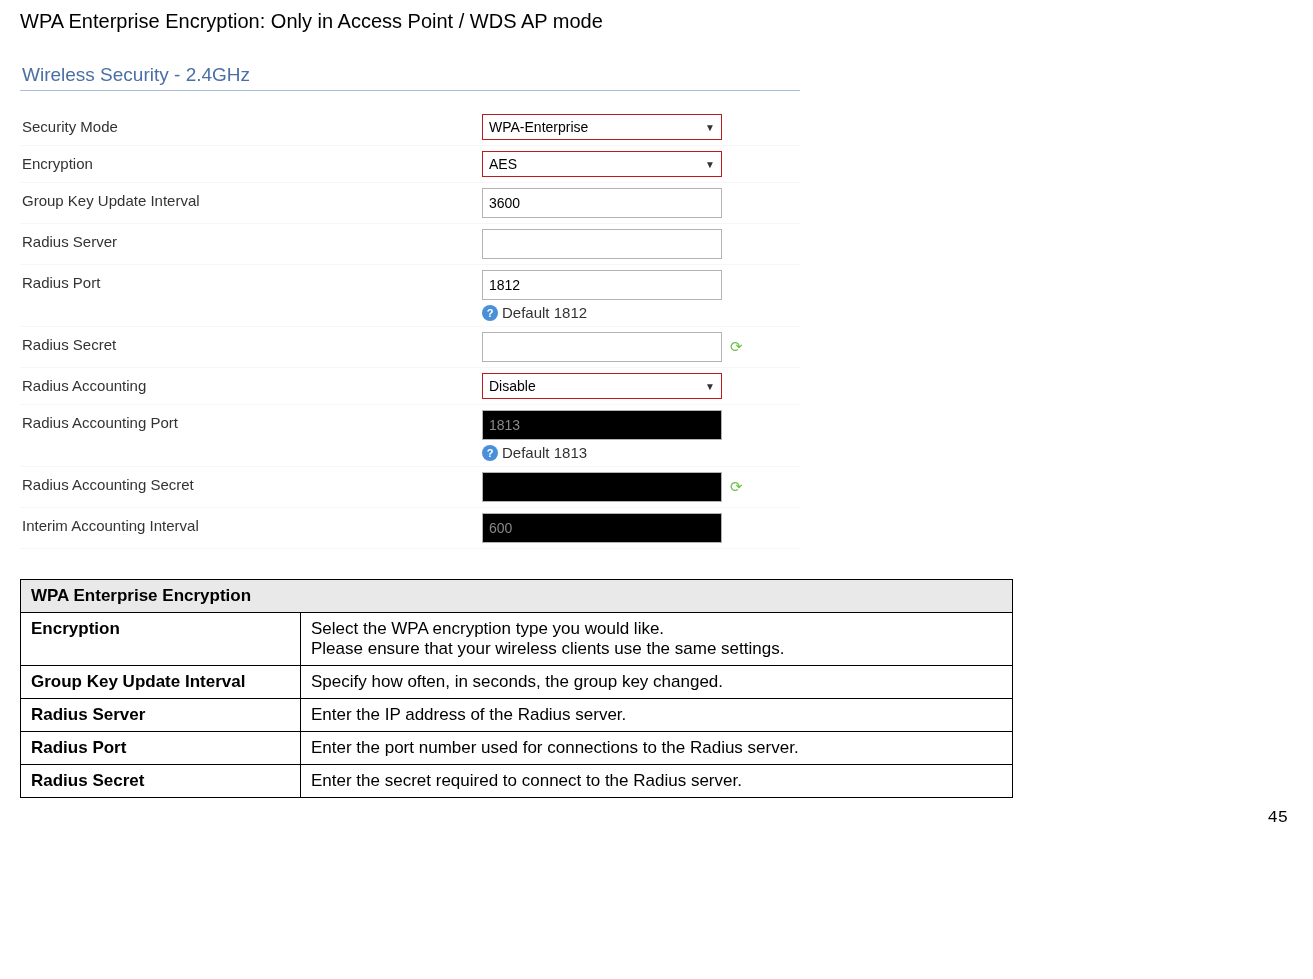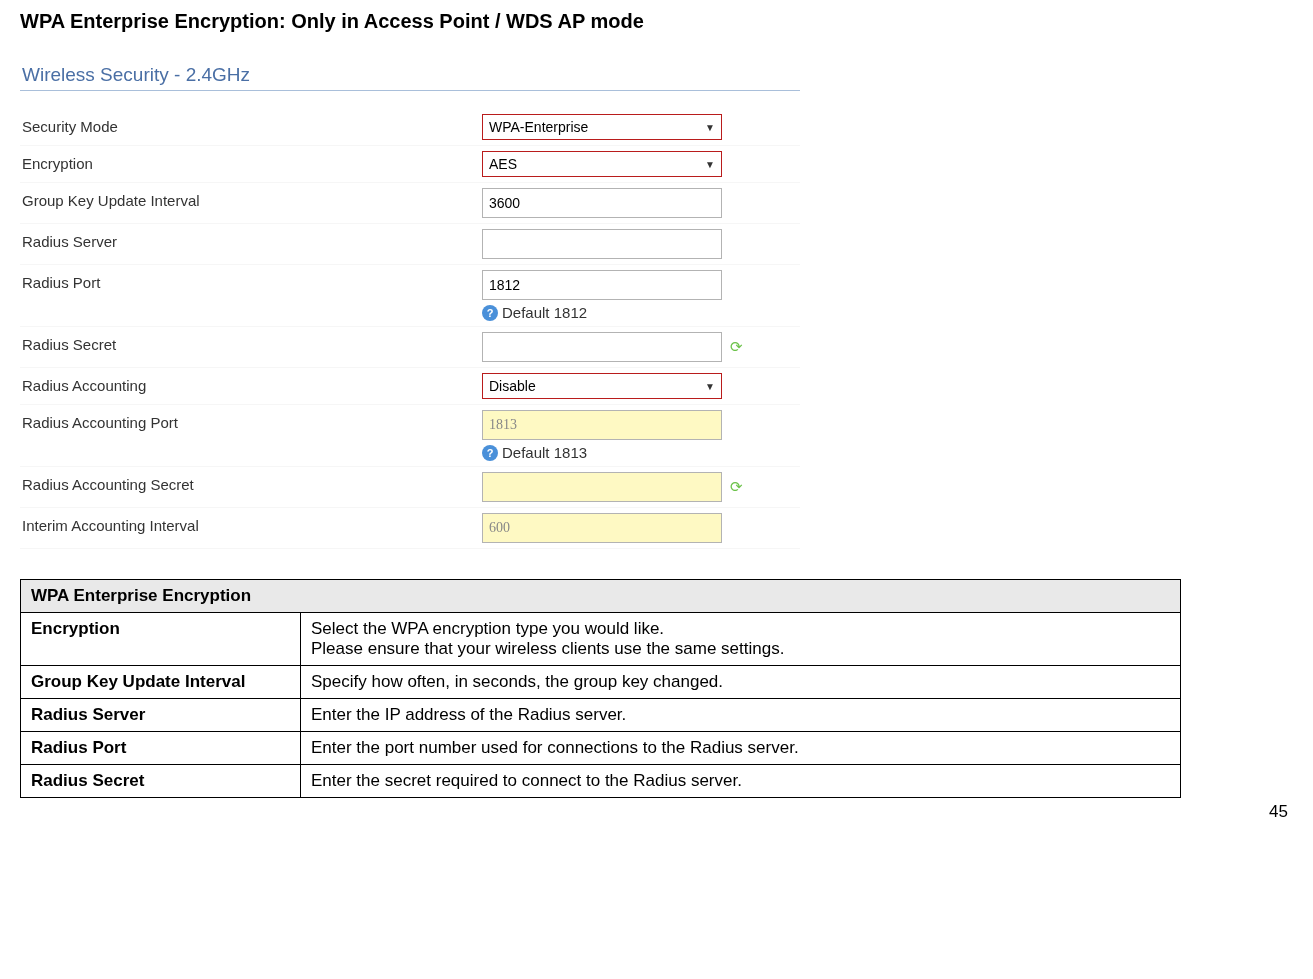--- a/index.html
+++ b/index.html
@@ -9,21 +9,21 @@
     }
     body {
       font-family: "Segoe UI", Tahoma, Geneva, Verdana, sans-serif;
       background: #ffffff;
       width: 1313px;
       padding: 10px 20px;
       color: #000;
       font-size: 14px;
     }
     .page-title {
-      font-weight: bold;
+      font-weight: normal;
       font-size: 20px;
       margin-bottom: 25px;
       color: #000;
     }
     .screenshot {
       border: none;
       width: 780px;
       margin-bottom: 30px;
     }
     .panel-title {
@@ -75,23 +75,22 @@
     }
     .form-input {
       width: 240px;
       height: 26px;
       border: 1px solid #b3b3b3;
       background: #fff;
       font-size: 14px;
       padding: 14px 6px;
     }
     .form-input.disabled {
-      background: #fef9c3;
+      background: #000000;
       color: #888;
-      font-family: Liberation Serif, serif;
     }
     .hint {
       display: flex;
       align-items: center;
       gap: 4px;
       margin-top: 4px;
       font-size: 15px;
       color: #333;
     }
     .hint-q {
@@ -110,21 +109,21 @@
       display: flex;
       align-items: center;
       gap: 8px;
     }
     .refresh-icon {
       color: #6cc24a;
       font-size: 15px;
     }
     
     .desc-table {
-      width: 1161px;
+      width: 993px;
       border-collapse: collapse;
       margin-top: 24px;
       font-size: 17px;
     }
     .desc-table th, .desc-table td {
       border: 1px solid #000;
       padding: 6px 10px;
       text-align: left;
       vertical-align: top;
     }
@@ -133,22 +132,23 @@
       font-weight: bold;
     }
     .desc-label-cell {
       width: 280px;
       font-weight: bold;
       background: #fff;
     }
     .page-number {
       text-align: right;
       font-size: 17px;
-      margin-top: 4px;
+      margin-top: 10px;
       padding-right: 5px;
+      font-family: Liberation Mono, monospace;
     }
   </style>
 </head>
 <body>
 
 <h1 class="page-title">WPA Enterprise Encryption: Only in Access Point / WDS AP mode</h1>
 
 <div class="screenshot">
   <div class="panel-title">Wireless Security - 2.4GHz</div>
 

